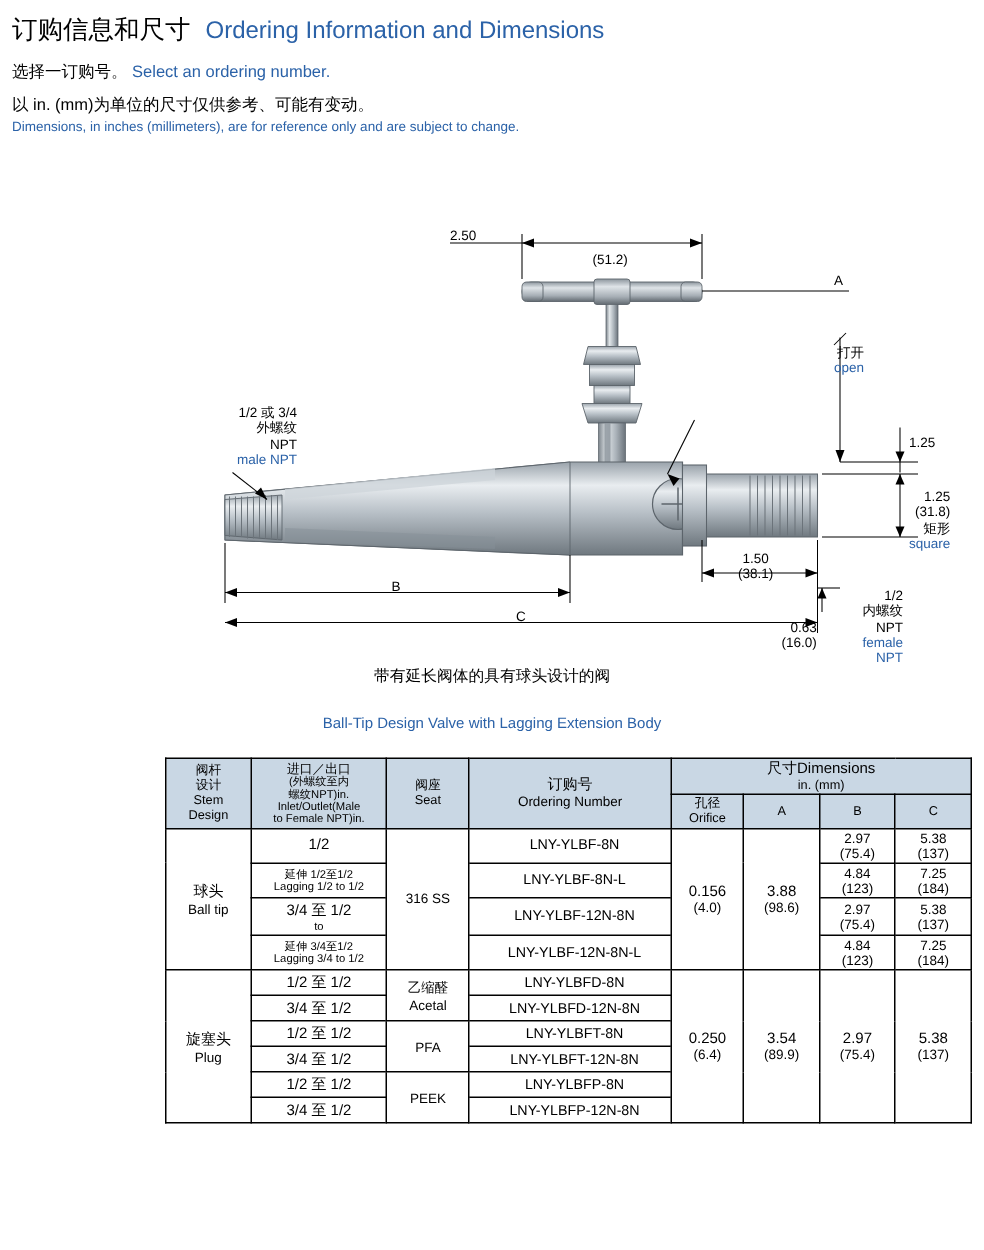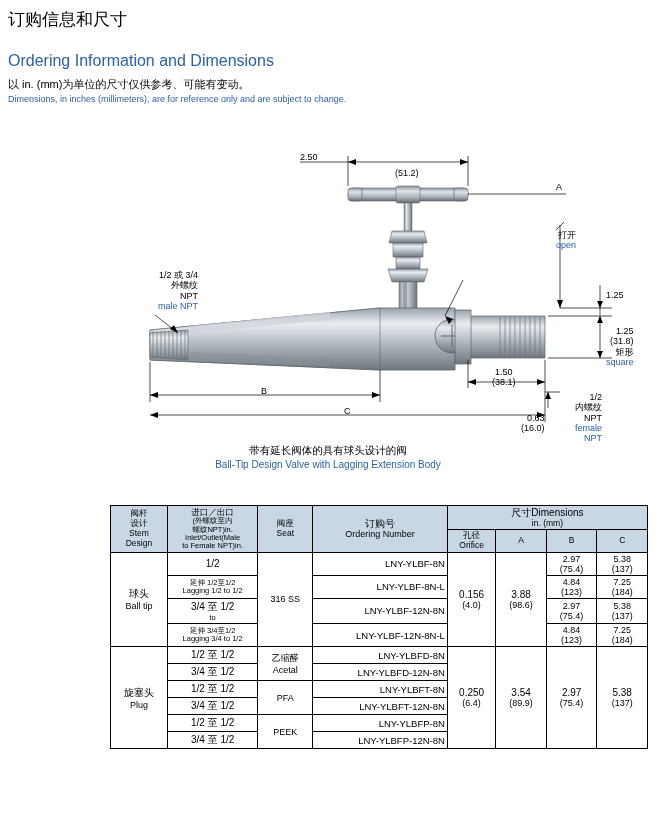--- a/index.html
+++ b/index.html
@@ -8,54 +8,58 @@
     background:#ffffff;
     font-family:"Liberation Sans", sans-serif;
     color:#000;
     position:relative;
     overflow:hidden;
   }
   .page{position:relative;width:656px;height:833px;}
 
   
   .hdr{position:absolute;left:8px;top:8px;width:640px;}
-  .hdr-title{font-size:17px;color:#000;display:flex;align-items:baseline;gap:21px;flex-direction:column;}
+  .hdr-title{font-size:17px;color:#000;display:flex;align-items:baseline;gap:10px;}
   .hdr-title .en{color:#2b62a8;font-size:16px;}
   .sub1{margin-top:9px;font-size:11px;color:#000;}
   .sub1 .en{color:#2b62a8;}
   .sub2{margin-top:7px;font-size:11px;color:#000;}
   .sub3{margin-top:2px;font-size:9px;color:#2b62a8;}
 
   
   .figure{position:absolute;left:0;top:130px;width:656px;height:350px;}
   .fig-cap{position:absolute;left:0;top:444px;width:656px;text-align:center;font-size:10.5px;color:#000;}
-  .fig-cap .en{display:block;color:#2b62a8;font-size:10px;margin-top:1px;}
+  .fig-cap .en{display:block;color:#2b62a8;font-size:10px;margin-top:19px;}
 
   .lbl{position:absolute;font-size:9px;line-height:1.15;color:#000;text-align:right;}
   .lbl .en{color:#2b62a8;}
 
   
   .tbl-wrap{position:absolute;left:110px;top:505px;width:651px;}
   table{border-collapse:collapse;width:538px;font-size:9px;}
   td,th{border:1px solid #000;text-align:center;vertical-align:middle;padding:1px 2px;font-weight:normal;}
   .hdrcell{background:#c9d7e4;font-size:8.5px;line-height:1.15;}
   .cn{display:block;}
   .en2{display:block;}
-  .ordnum{text-align:right;padding-left:8px;font-size:9.5px;}
+  .ordnum{text-align:center;padding-left:8px;font-size:9.5px;}
   .small{font-size:7.5px;line-height:1.1;}
 </style>
 </head>
 <body>
 
 <div class="page">
 
   <div class="hdr">
     <div class="hdr-title">
       <span>订购信息和尺寸</span>
       <span class="en">Ordering Information and Dimensions</span>
+    </div>
+    <div class="sub1">
+      <span>选择一订购号。</span>
+      <span class="en">Select an ordering number.</span>
     </div>
     <div class="sub2">以 in. (mm)为单位的尺寸仅供参考、可能有变动。</div>
     <div class="sub3">Dimensions, in inches (millimeters), are for reference only and are subject to change.</div>
   </div>
 
   <div class="figure">
     <svg width="656" height="350" viewBox="0 0 656 350">
       <defs>
         <linearGradient id="steel" x1="0" y1="0" x2="0" y2="1">
           <stop offset="0%" stop-color="#9aa3ab"></stop>

